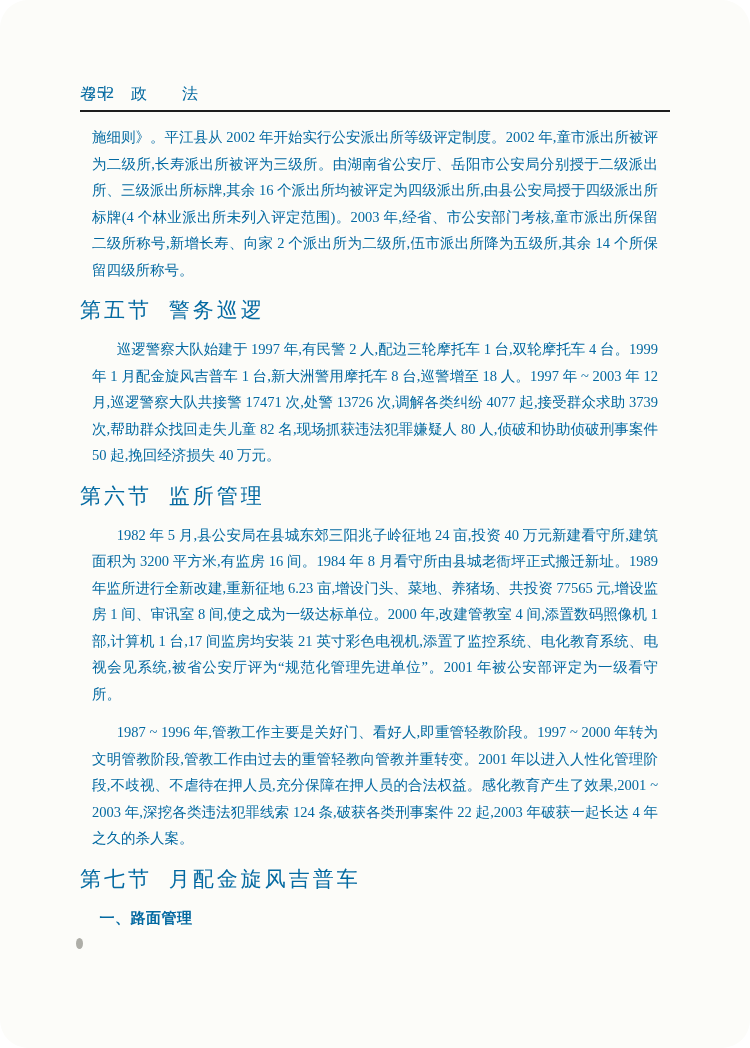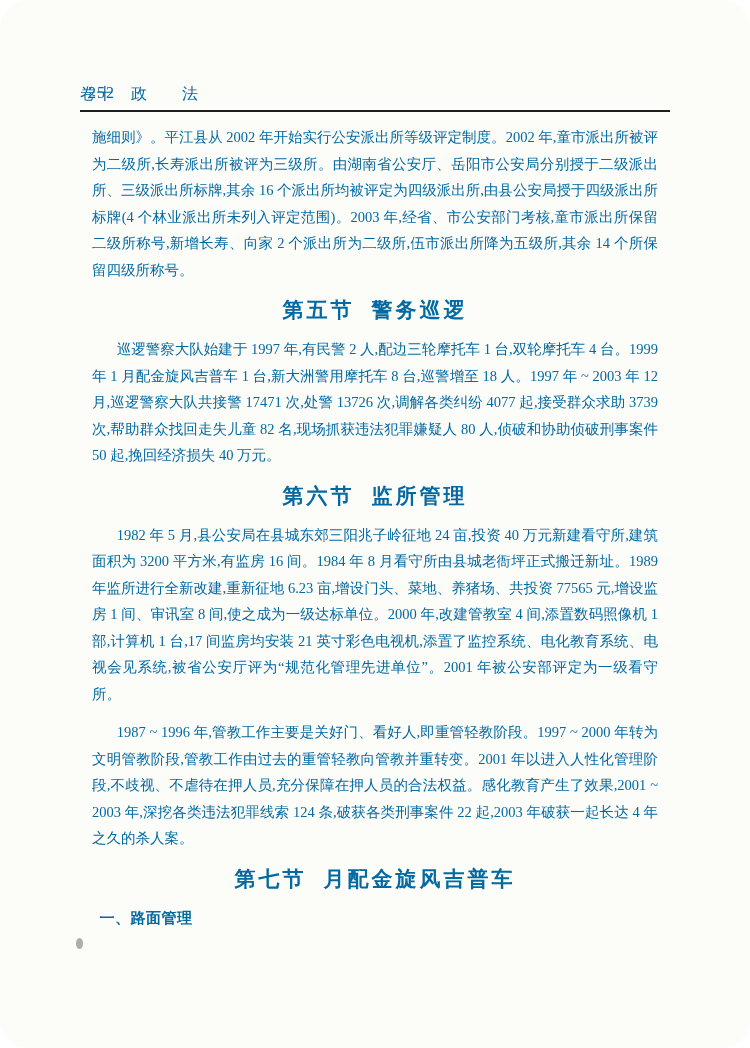--- a/index.html
+++ b/index.html
@@ -40,24 +40,23 @@
     line-height:26.5px;
     text-align:justify;
   }
   .textbody p {
     margin:12px;
     text-indent:1.7em;
   }
   .textbody p.noindent { text-indent:0; }
   h2.section-heading {
     font-family:"Liberation Sans","DejaVu Sans",sans-serif;
-    font-weight:bold;
+    font-weight:normal;
     font-size:21px;
     line-height:28px;
-    text-align:center;
     letter-spacing:3px;
     margin:13px 0 12px 0;
   }
   h2.section-heading .sec-title { margin-left:0.8em; }
   .subsection {
     font-family:"Liberation Sans","DejaVu Sans",sans-serif;
     font-weight:bold;
     font-size:15px;
     line-height:26.5px;
     margin:3px 0 1px 1.3em;

